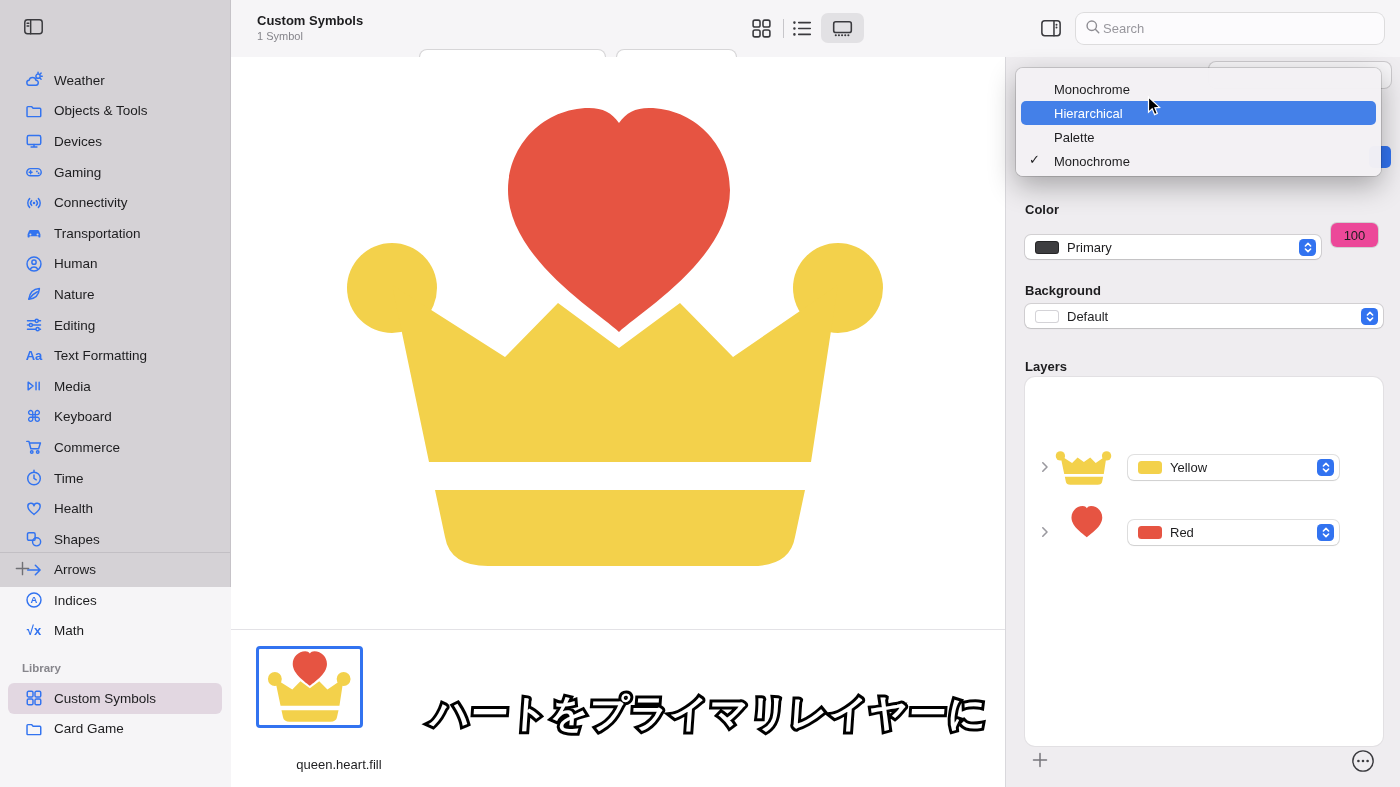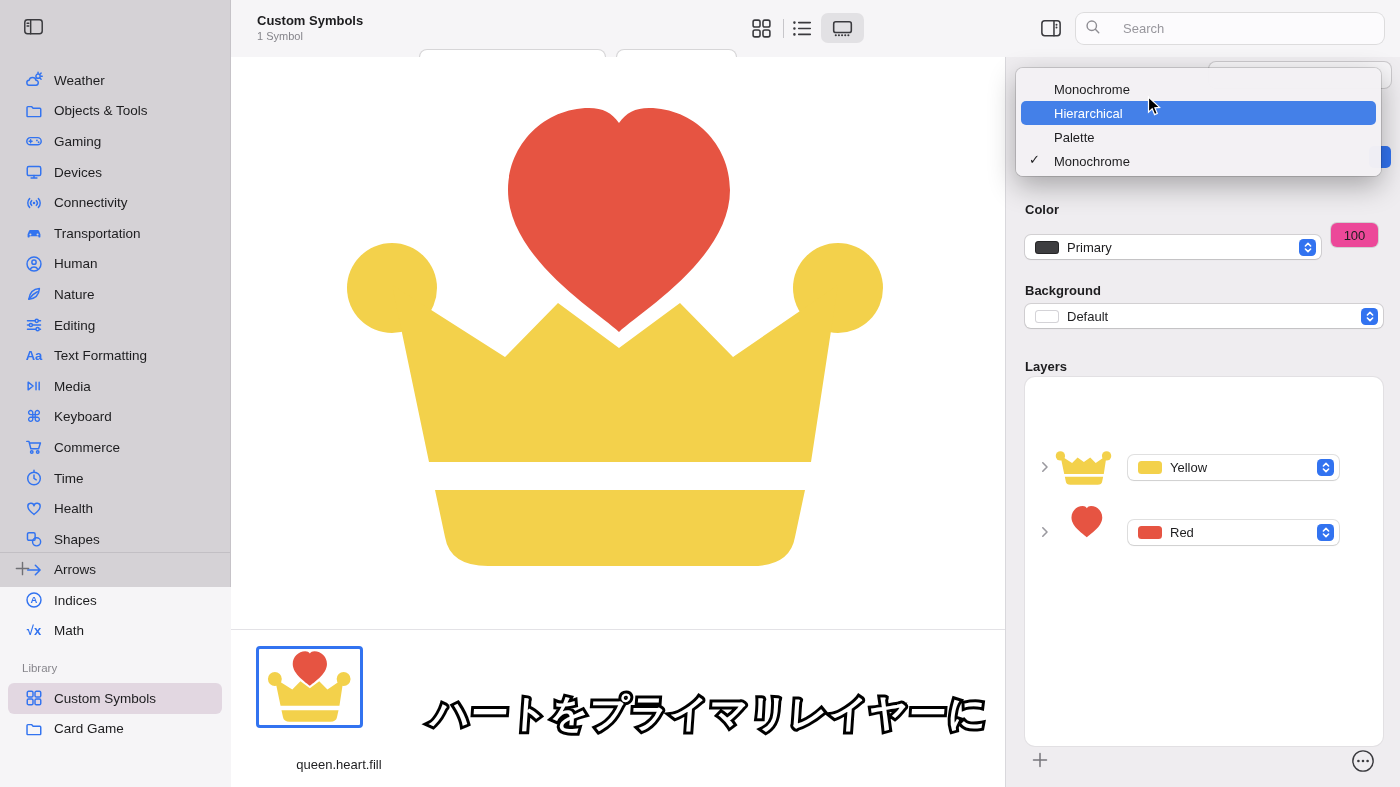--- a/index.html
+++ b/index.html
@@ -6,38 +6,38 @@
   *{box-sizing:border-box;font-family:"Liberation Sans","DejaVu Sans",sans-serif;}
   .app{position:relative;width:1400px;height:787px;overflow:hidden;background:var(--toolbar-bg);}
 
   
   .sidebar{position:absolute;left:0;top:0;width:231px;height:587px;background:var(--sidebar-bg);border-right:1px solid #c6c3c8;}
   .sidebar-toggle{position:absolute;left:23px;top:17px;color:#3a3a3e;}
   .side-list{position:absolute;left:8px;top:65px;right:8px;}
   .srow{display:flex;align-items:center;height:30.6px;padding-left:14px;border-radius:6px;color:#1d1d1f;font-size:13.5px;}
   .srow .sicon{width:24px;display:flex;justify-content:center;align-items:center;color:var(--accent-blue);margin-right:8px;flex:0 0 24px;}
   .srow.selected{background:var(--sidebar-selected-bg);}
-  .lib-header{position:absolute;left:22px;top:662px;font-size:11.5px;font-weight:normal;color:#87868c;}
+  .lib-header{position:absolute;left:22px;top:662px;font-size:11.5px;font-weight:bold;color:#87868c;}
   .lib-list{position:absolute;left:8px;top:683px;right:8px;}
   .side-bottom{position:absolute;left:0;bottom:0;width:100%;height:35px;border-top:1px solid #c2bfc4;display:flex;align-items:center;padding-left:14px;color:#707075;}
   .ticon{font-size:13px;font-weight:bold;color:var(--accent-blue);}
 
   
   .toolbar{position:absolute;left:231px;top:0;width:1169px;height:57px;background:var(--toolbar-bg);}
   .tb-title{position:absolute;left:26px;top:13px;font-size:13px;font-weight:bold;color:#1d1d1f;}
   .tb-sub{position:absolute;left:26px;top:30px;font-size:11px;color:#85848a;}
   .popup{position:absolute;height:30px;background:#fff;border-radius:7px;box-shadow:0 0 0 1px rgba(0,0,0,.12),0 1px 2px rgba(0,0,0,.10);display:flex;align-items:center;padding:0 10px;font-size:13px;color:#1d1d1f;margin-top:37px;}
   .popup .grow{flex:1;}
   .pp-font{left:189px;top:13px;width:185px;}
   .pp-weight{left:386px;top:13px;width:119px;}
   .tb-icon{position:absolute;top:18px;color:#3a3a3e;}
   .tb-divider{position:absolute;left:552px;top:19px;width:1px;height:19px;background:#c7c6ca;}
   .seg-sel{position:absolute;left:590px;top:13px;width:43px;height:30px;background:#e2e1e4;border-radius:7px;}
   .search{position:absolute;left:845px;top:13px;width:308px;height:31px;background:#fcfbfd;border-radius:8px;box-shadow:0 0 0 1px rgba(0,0,0,.10);display:flex;align-items:center;padding:0 9px;color:#8e8d93;}
-  .search input{border:none;outline:none;background:transparent;font-size:13px;color:#3a3a3e;width:100%;margin-left:20px;}
+  .search input{border:none;outline:none;background:transparent;font-size:13px;color:#3a3a3e;width:100%;margin-left:0;}
   .search input::placeholder{color:#98979d;}
 
   
   .canvas{position:absolute;left:231px;top:57px;width:774px;height:572px;background:#fff;}
   .big-symbol{position:absolute;left:109px;top:43px;}
   .crown-fill{fill:var(--crown-yellow);}
   .heart-fill{fill:var(--heart-red);}
 
   
   .footer{position:absolute;left:231px;top:629px;width:774px;height:158px;background:#fff;border-top:1px solid #e3e2e6;}
@@ -120,36 +120,36 @@
           <span class="sicon">
             <svg width="18" height="18" viewBox="0 0 16 16" fill="none" stroke="currentColor" stroke-width="1.3" stroke-linejoin="round">
               <path d="M1.8 12.2V4.9a.8.8 0 0 1 .8-.8h3.2l1.4 1.5h6a.8.8 0 0 1 .8.8v5.8a.8.8 0 0 1-.8.8H2.6a.8.8 0 0 1-.8-.8Z"></path>
             </svg>
           </span>
           <span class="slabel">Objects &amp; Tools</span>
         </div>
       <div class="srow">
           <span class="sicon">
             <svg width="18" height="18" viewBox="0 0 16 16" fill="none" stroke="currentColor" stroke-width="1.3" stroke-linecap="round">
+              <rect x="2" y="3.2" width="12" height="8" rx="1.4"></rect>
+              <path d="M8 11.2v2.2M5.4 13.4h5.2"></path>
+            </svg>
+          </span>
+          <span class="slabel">Devices</span>
+        </div>
+      <div class="srow">
+          <span class="sicon">
+            <svg width="18" height="18" viewBox="0 0 16 16" fill="none" stroke="currentColor" stroke-width="1.3" stroke-linecap="round">
               <rect x="1.6" y="5" width="12.8" height="6.4" rx="3.2"></rect>
               <path d="M5 6.9v2.6M3.7 8.2h2.6"></path>
               <circle cx="10.6" cy="7.5" r=".8" fill="currentColor" stroke="none"></circle>
               <circle cx="12.1" cy="9.1" r=".8" fill="currentColor" stroke="none"></circle>
             </svg>
           </span>
           <span class="slabel">Gaming</span>
-        </div>
-      <div class="srow">
-          <span class="sicon">
-            <svg width="18" height="18" viewBox="0 0 16 16" fill="none" stroke="currentColor" stroke-width="1.3" stroke-linecap="round">
-              <rect x="2" y="3.2" width="12" height="8" rx="1.4"></rect>
-              <path d="M8 11.2v2.2M5.4 13.4h5.2"></path>
-            </svg>
-          </span>
-          <span class="slabel">Devices</span>
         </div>
       <div class="srow">
           <span class="sicon">
             <svg width="18" height="18" viewBox="0 0 16 16" fill="none" stroke="currentColor" stroke-width="1.3" stroke-linecap="round">
               <circle cx="8" cy="8" r="1.1" fill="currentColor" stroke="none"></circle>
               <path d="M5.9 10.1a3 3 0 0 1 0-4.2M10.1 5.9a3 3 0 0 1 0 4.2M4.1 11.9a5.5 5.5 0 0 1 0-7.8M11.9 4.1a5.5 5.5 0 0 1 0 7.8"></path>
             </svg>
           </span>
           <span class="slabel">Connectivity</span>
         </div>

